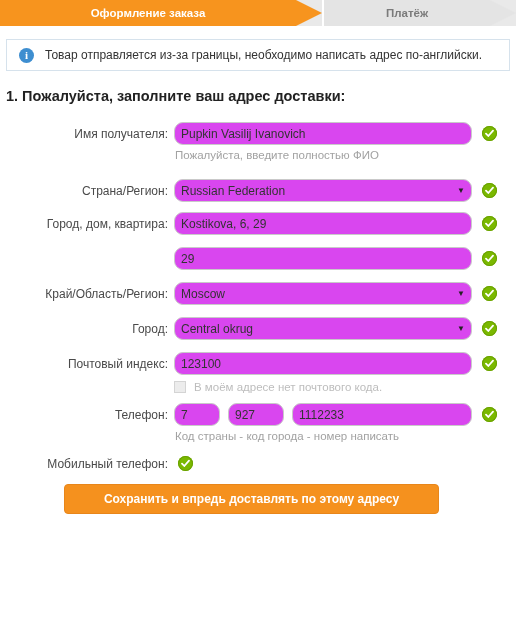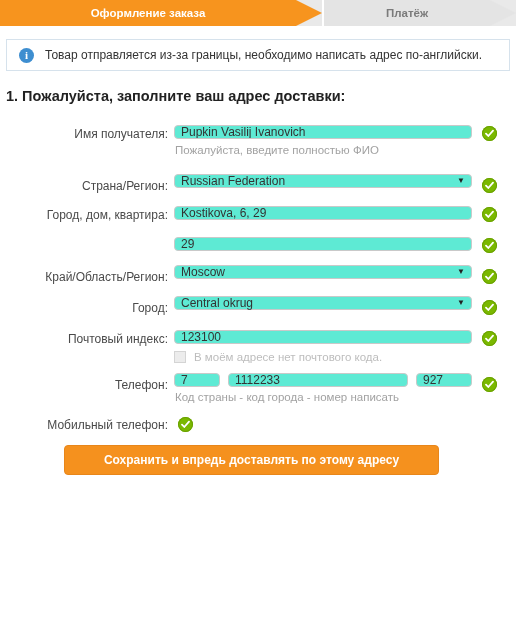--- a/index.html
+++ b/index.html
@@ -119,30 +119,30 @@
     margin-left: 6px;
   }
   .check-col {
     flex: 0 0 auto;
     margin-left: 10px;
     padding-top: 4px;
   }
 
   input.txt, .select {
     width: 298px;
-    height: 14px;
+    height: 23px;
     box-sizing: border-box;
     border: 1px solid #c9c9c9;
-    background: #5eead4;
+    background: #d946ef;
     font-family: "Liberation Sans", sans-serif;
     font-size: 12px;
     color: #333333;
     padding: 0 6px;
     outline: none;
-    border-radius: 4px;
+    border-radius: 9px;
   }
   .select {
     position: relative;
     display: flex;
     align-items: center;
   }
   .select .sel-value {
     flex: 1 1 auto;
     font-size: 12px;
     color: #333333;
@@ -351,22 +351,22 @@
           </svg>
       </div>
     </div>
   </div>
 
   <div class="row" style="margin-top:8px;">
     <div class="label-col">Телефон:</div>
     <div class="field-col">
       <div class="phone-group">
         <input class="txt p1" type="text" value="7" style="">
+        <input class="txt p2" type="text" value="927" style="">
         <input class="txt p3" type="text" value="1112233" style="">
-        <input class="txt p2" type="text" value="927" style="">
       </div>
       <div class="helper">Код страны - код города - номер написать</div>
     </div>
     <div class="check-col">
       <div class="ok">
         <svg width="9" height="9" viewBox="0 0 9 9">
             <path d="M1 4.6 L3.3 7 L8 1.6" stroke="#ffffff" stroke-width="1.8" fill="none" stroke-linecap="round" stroke-linejoin="round"></path>
           </svg>
       </div>
     </div>

